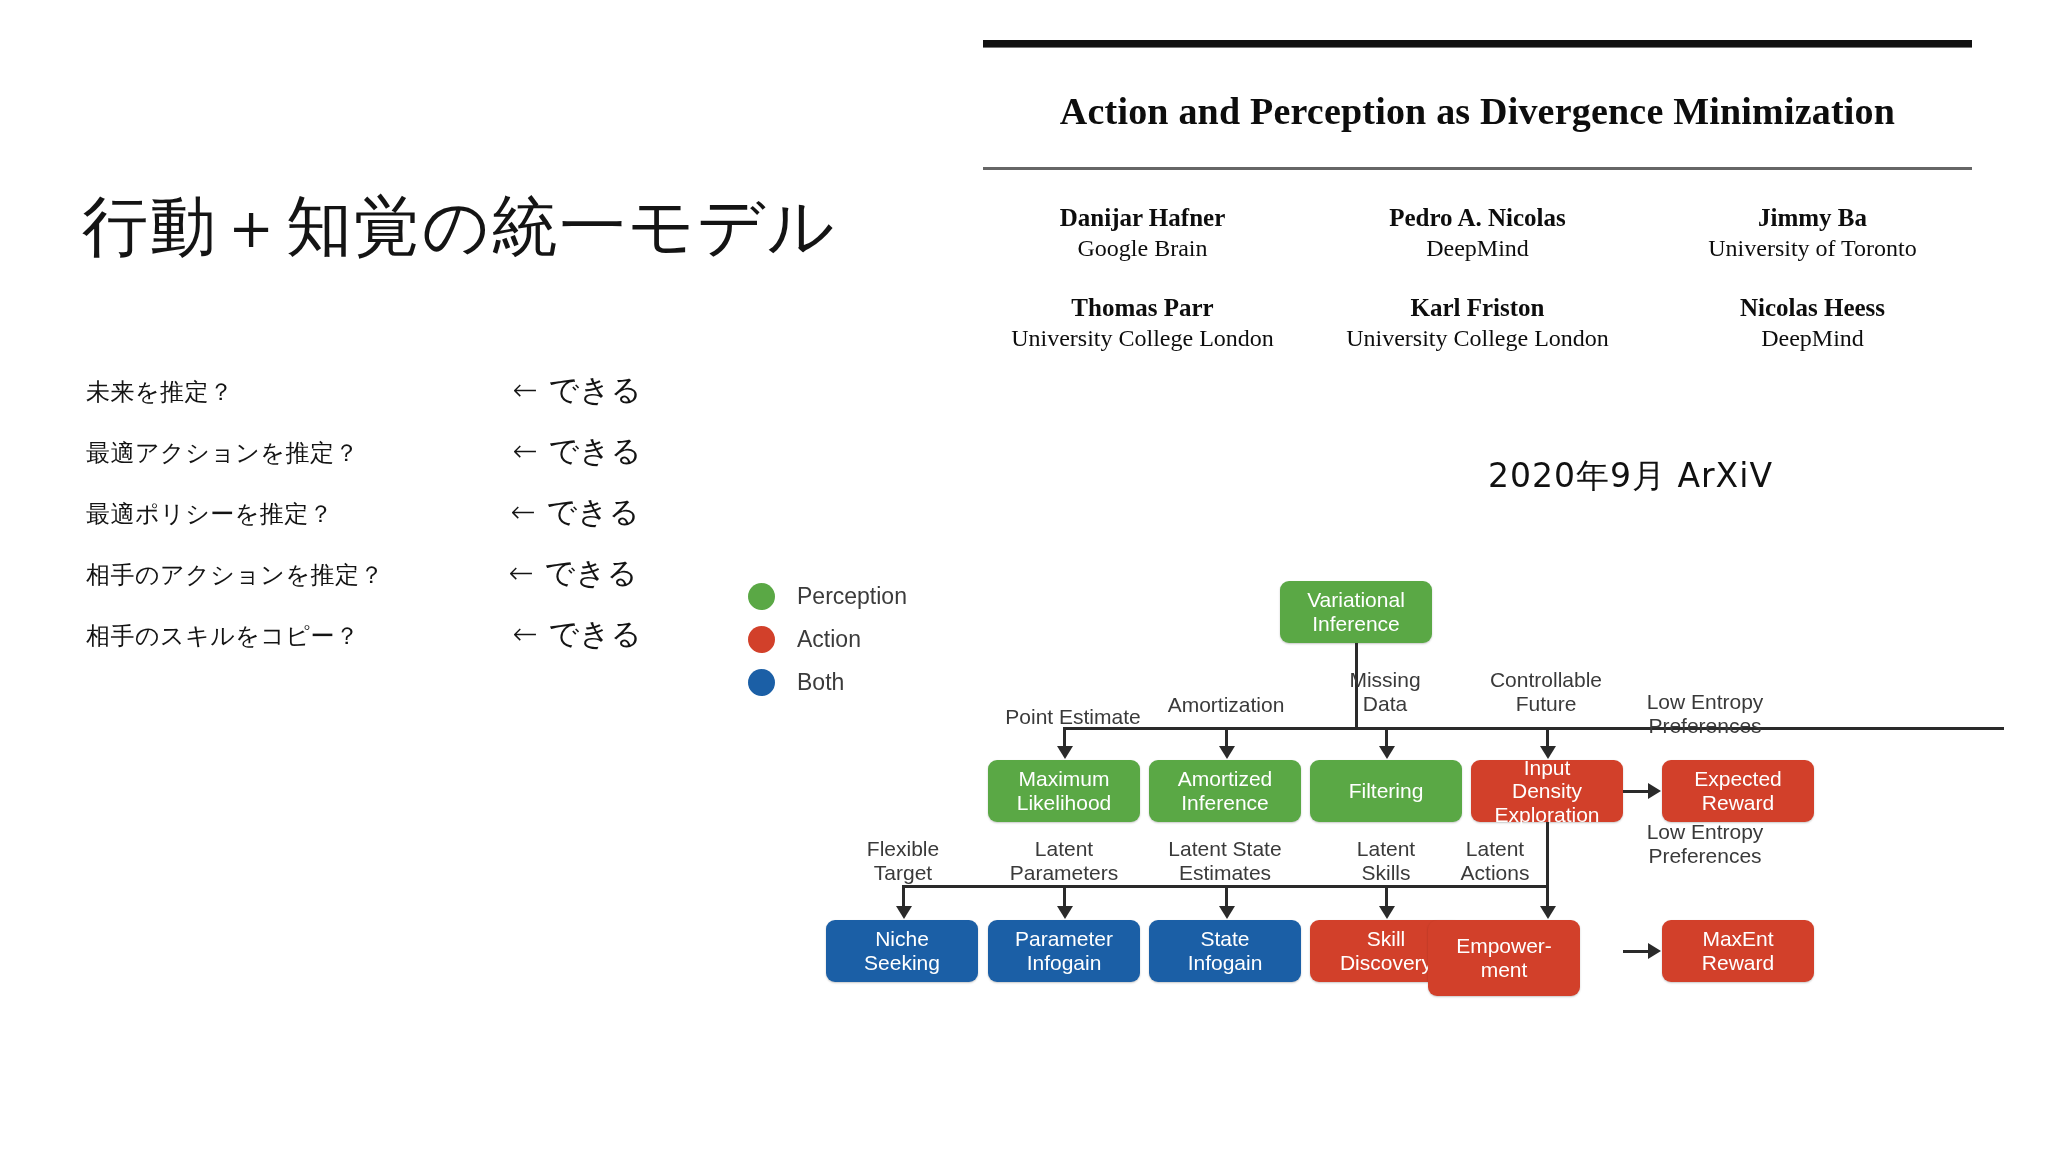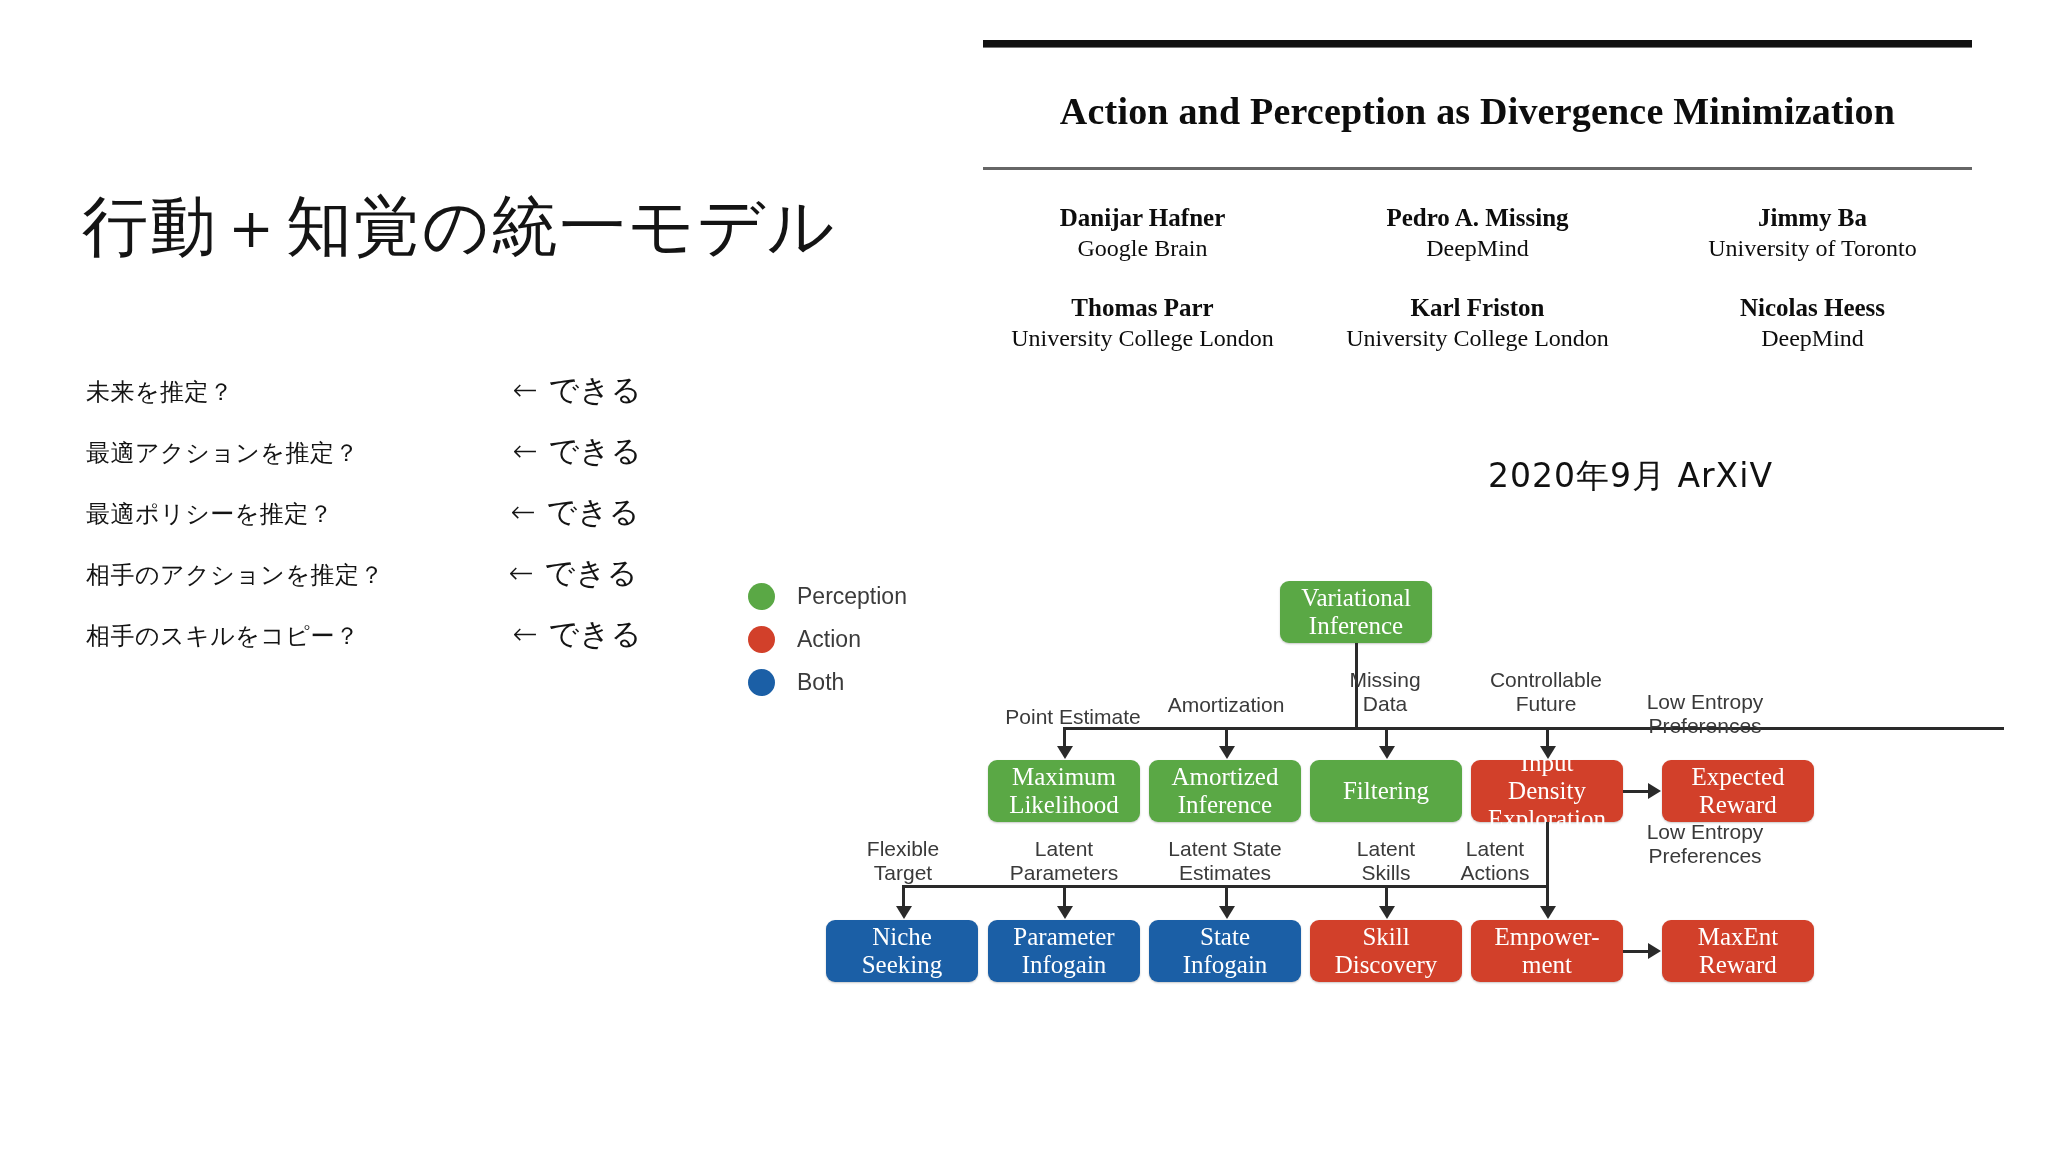--- a/index.html
+++ b/index.html
@@ -76,22 +76,22 @@
   .legend-item { display: flex; align-items: center; height: 43px; }
   .legend-dot { width: 27px; height: 27px; border-radius: 50%; flex: none; }
   .legend-label {
     margin-left: 22px; font-size: 23px; color: #3b3b3b;
     font-family: "Liberation Sans", sans-serif;
   }
 
   .node {
     position: absolute; border-radius: 9px;
     color: #fff; display: flex; align-items: center; justify-content: center;
-    text-align: center; font-size: 25px; line-height: 1.12;
-    font-family: Liberation Serif, serif; padding: 2px 22px;
+    text-align: center; font-size: 21px; line-height: 1.12;
+    font-family: Liberation Sans, sans-serif; padding: 2px 22px;
     box-shadow: 0 1px 2px rgba(0,0,0,.22);
   }
   .green { background: #5aa845; }
   .red   { background: #d2402a; }
   .blue  { background: #1b5fa6; }
 
   .elabel {
     position: absolute; font-size: 21px; color: #3a3a3a;
     text-align: center; line-height: 1.16;
     font-family: "Liberation Sans", sans-serif;
@@ -145,21 +145,21 @@
     <div class="paper-title">Action and Perception as Divergence Minimization</div>
     <div class="paper-rule-bot"></div>
 
     <div class="authors">
       <div class="author-row">
         <div class="author">
           <div class="author-name">Danijar Hafner</div>
           <div class="author-aff">Google Brain</div>
         </div>
         <div class="author">
-          <div class="author-name">Pedro A. Missing</div>
+          <div class="author-name">Pedro A. Nicolas</div>
           <div class="author-aff">DeepMind</div>
         </div>
         <div class="author">
           <div class="author-name">Jimmy Ba</div>
           <div class="author-aff">University of Toronto</div>
         </div>
       </div>
       <div class="author-row">
         <div class="author">
           <div class="author-name">Thomas Parr</div>
@@ -314,21 +314,21 @@
         <span>Parameter</span><br>
         <span>Infogain</span>
       </span>
     </div>
     <div class="node blue" style="left:409px; top:355px; width:152px; height:62px;">
       <span>State Infogain</span>
     </div>
     <div class="node red" style="left:570px; top:355px; width:152px; height:62px;">
       <span>Skill Discovery</span>
     </div>
-    <div class="node red" style="left:731px; top:355px; width:152px; height:62px;">
+    <div class="node red" style="left:688px; top:355px; width:152px; height:76px;">
       <span>
         <span>Empower-</span><br>
         <span>ment</span>
       </span>
     </div>
     <div class="node red" style="left:922px; top:355px; width:152px; height:62px;">
       <span>
         <span>MaxEnt</span><br>
         <span>Reward</span>
       </span>

